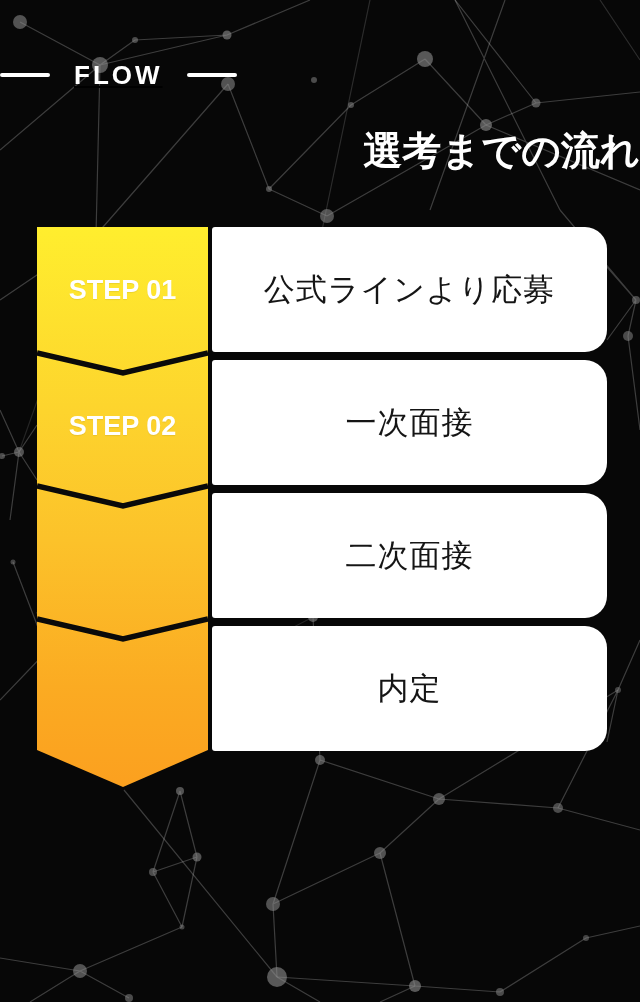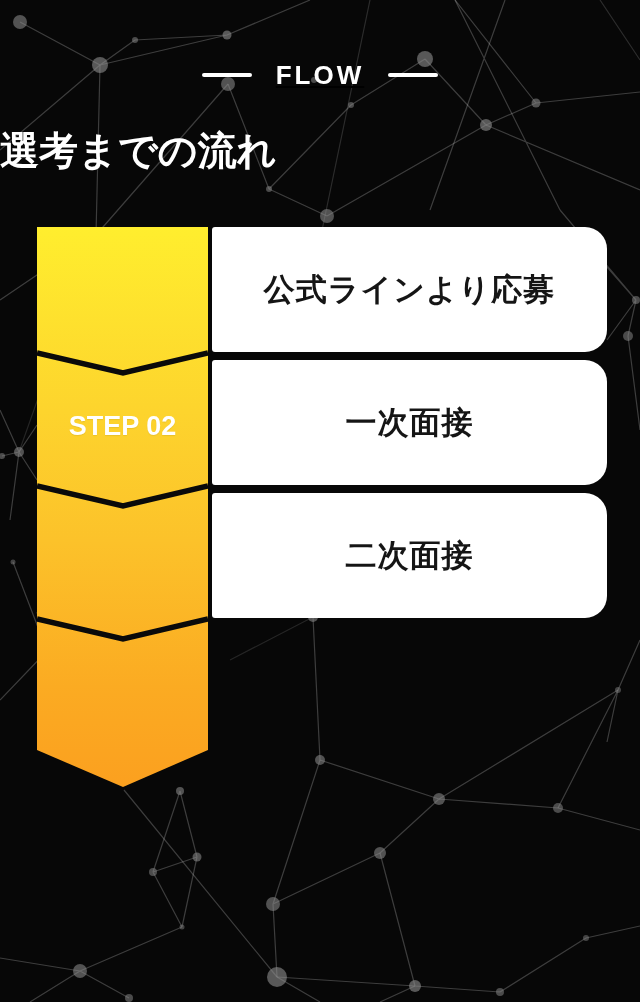--- a/index.html
+++ b/index.html
@@ -5,29 +5,29 @@
   html,body{margin:0;padding:0;background:#000;}
   .stage{
     position:relative;width:640px;height:1002px;overflow:hidden;
     background:var(--bg,#070707);
     font-family:"Liberation Sans","DejaVu Sans",sans-serif;
   }
   svg.bg{position:absolute;inset:0;display:block;}
   
   .eyebrow-row{
     position:absolute;top:60px;left:0;right:0;height:30px;
-    display:flex;align-items:center;justify-content:center;gap:24px;text-decoration:underline;
+    display:flex;align-items:center;gap:24px;text-decoration:underline;
   }
   .dash{width:50px;height:4px;background:#fff;border-radius:2px;}
   .eyebrow{
     color:var(--heading-text,#fff);font-size:26px;font-weight:800;
     letter-spacing:3px;line-height:30px;
   }
   .page-title{
-    position:absolute;top:102px;left:0;right:0;text-align:left;
+    position:absolute;top:102px;left:0;right:0;text-align:right;
     color:var(--heading-text,#fff);font-size:39px;font-weight:800;line-height:46px;
   }
   
   .flow{position:absolute;left:37px;top:227px;width:570px;height:560px;}
   .col{
     position:absolute;left:0;top:0;width:171px;height:560px;
     background:linear-gradient(180deg,
       var(--accent-top,#ffee2e) 0%,
       #fdd42d 33%,
       var(--accent-mid,#fcc22a) 56%,
@@ -42,21 +42,21 @@
     text-shadow:0 1px 1px rgba(0,0,0,.08);
   }
   .badge.b1{top:48px}.badge.b2{top:184px}.badge.b3{top:314px}.badge.b4{top:447px}
   .card{
     position:absolute;left:175px;width:395px;height:125px;
     background:var(--card-bg,#fff);border-radius:3px 22px 22px 3px;
     display:flex;align-items:center;justify-content:center;
   }
   .card.c1{top:0}.card.c2{top:133px}.card.c3{top:266px}.card.c4{top:399px}
   .card-text{
-    color:var(--card-text,#151515);font-size:31px;font-weight:700;
+    color:var(--card-text,#151515);font-size:31px;font-weight:400;
     letter-spacing:1px;line-height:36px;
   }
 </style>
 </head>
 <body>
 
 <div class="stage">
 
   <svg class="bg" width="640" height="1002" viewBox="0 0 640 1002">
     <g stroke="#ffffff" stroke-opacity="0.22" stroke-width="1.2" fill="none">
@@ -128,27 +128,31 @@
   <div class="flow">
 
     <div class="col">
       <svg class="chev" width="171" height="560" viewBox="0 0 171 560">
         <g fill="none" stroke="#0a0a0a" stroke-width="5.5" stroke-linejoin="miter">
           <polyline points="0,126 86,146 171,126"></polyline>
           <polyline points="0,259 86,279 171,259"></polyline>
           <polyline points="0,392 86,412 171,392"></polyline>
         </g>
       </svg>
+      <div class="badge b1">STEP 01</div>
       <div class="badge b2">STEP 02</div>
     </div>
 
     <div class="card c1">
       <span class="card-text">公式ラインより応募</span>
     </div>
     <div class="card c2">
       <span class="card-text">一次面接</span>
     </div>
     <div class="card c3">
       <span class="card-text">二次面接</span>
     </div>
+    <div class="card c4">
+      <span class="card-text">内定</span>
+    </div>
 
   </div>
 </div>
 
 </body></html>

